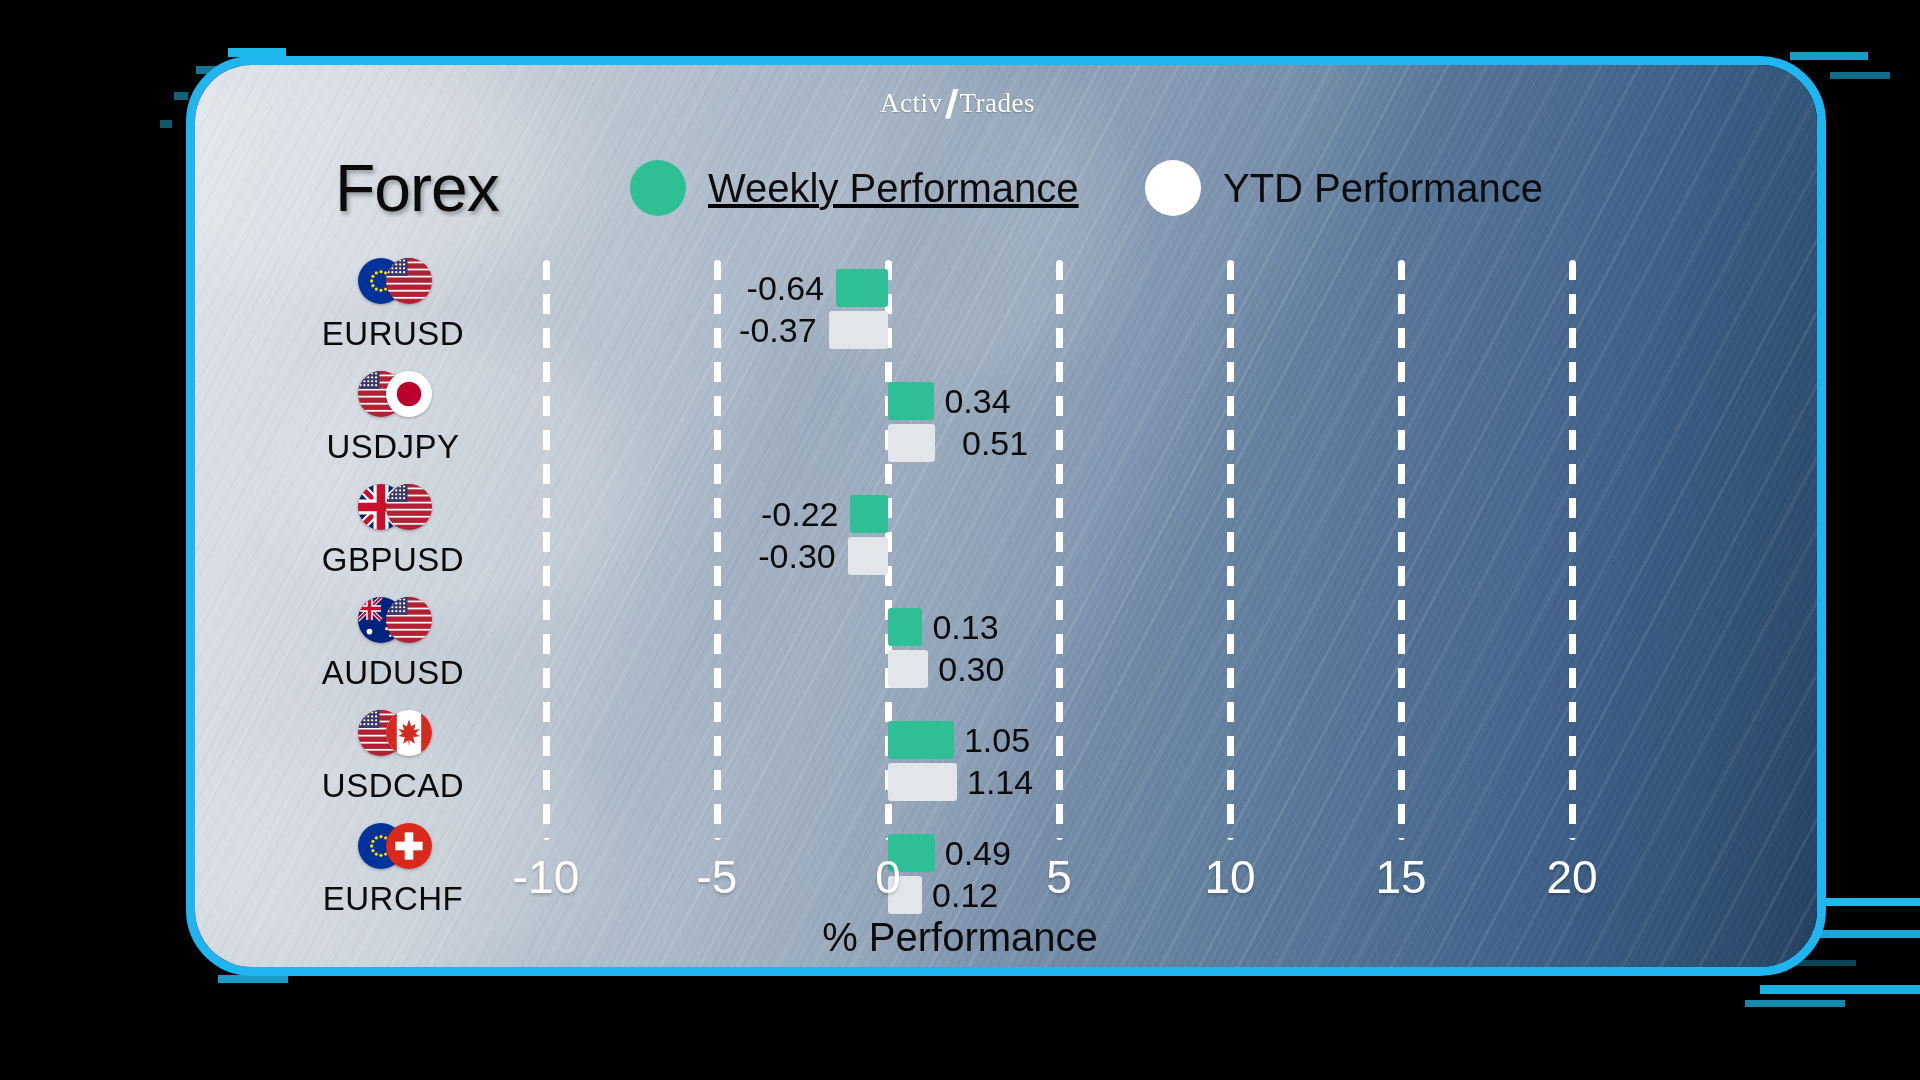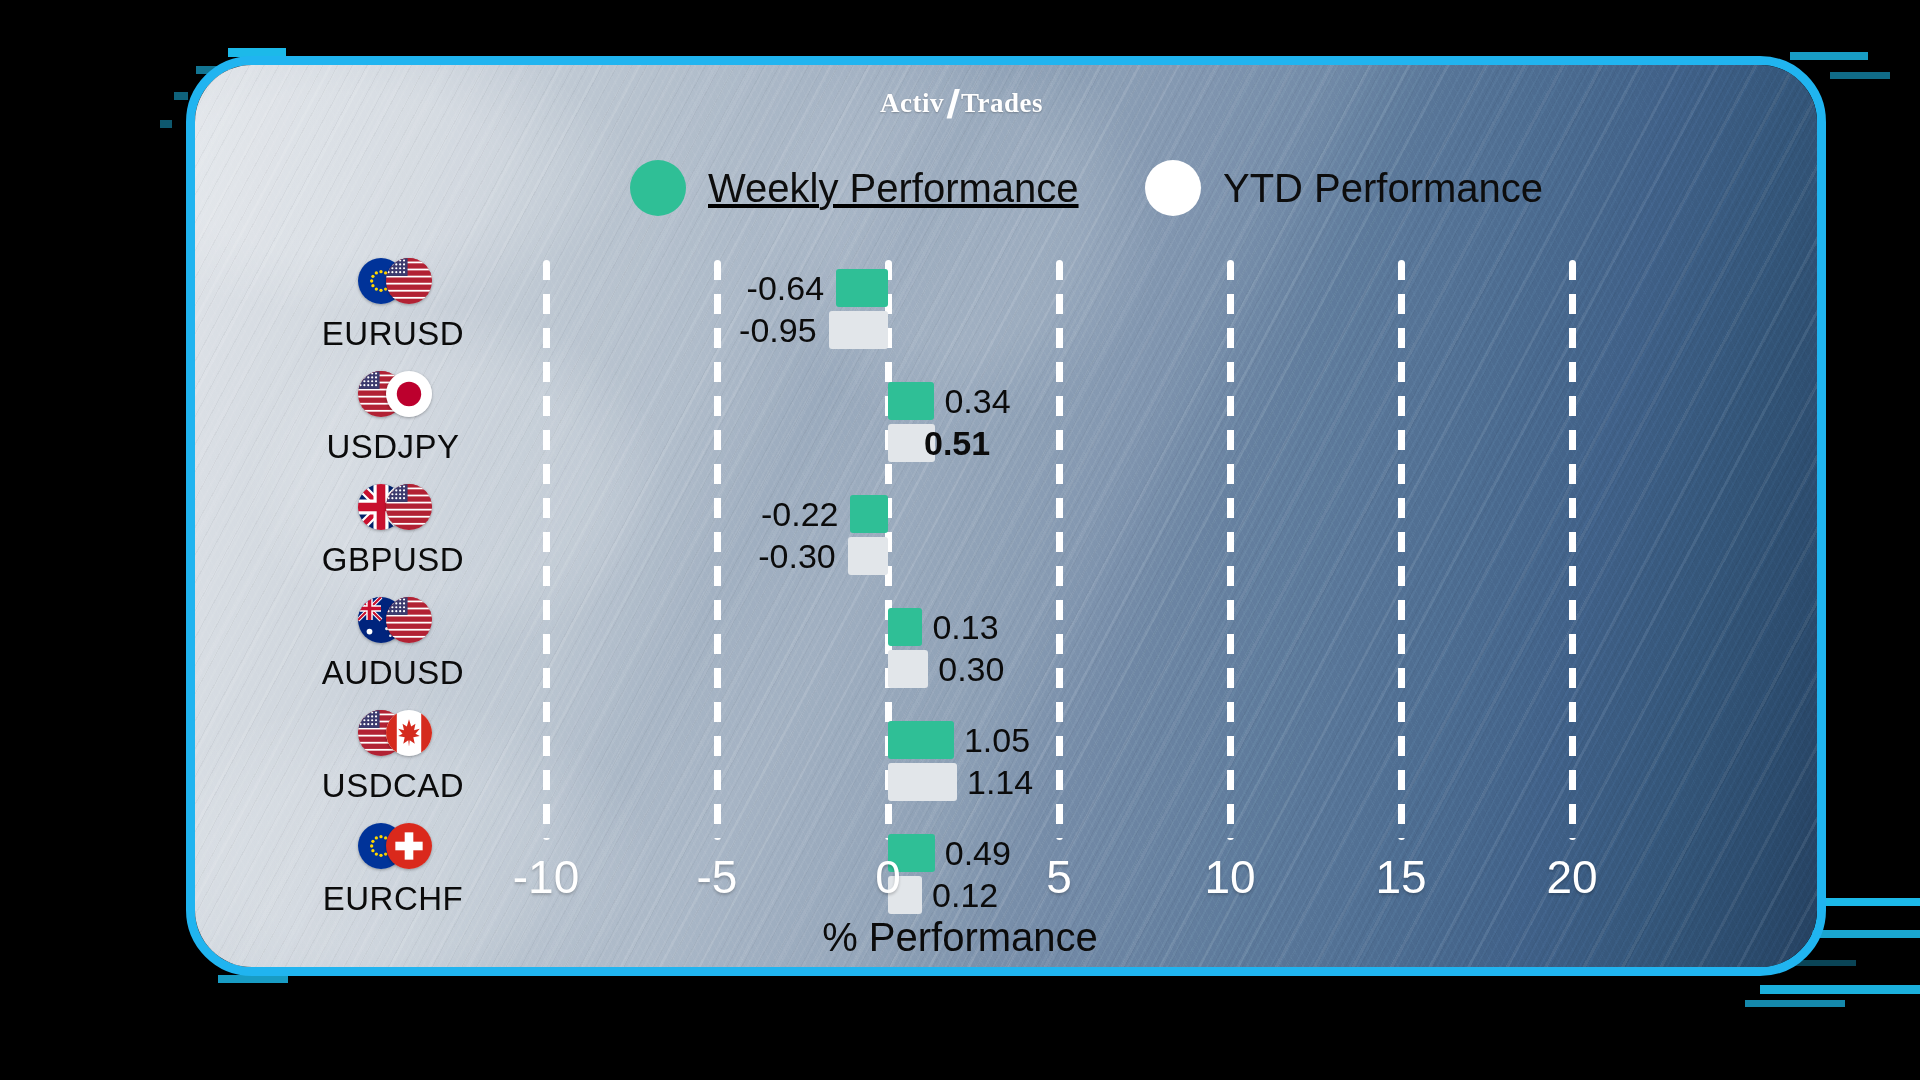--- a/index.html
+++ b/index.html
@@ -60,21 +60,21 @@
     position:absolute;inset:0;
     background-image:
       linear-gradient(-62deg, rgba(255,255,255,0) 40%, rgba(255,255,255,.09) 46%, rgba(255,255,255,.11) 56%, rgba(255,255,255,0) 62%),
       linear-gradient(-62deg, rgba(255,255,255,0) 62%, rgba(255,255,255,.07) 68%, rgba(255,255,255,0) 78%);
   }
 
   
   #logo{
     position:absolute;left:880px;top:88px;
     font-family:"Liberation Serif",serif;
-    font-weight:bold;color:#ffffff;
+    font-weight:normal;color:#ffffff;
     font-size:27px;letter-spacing:.5px;
     display:flex;align-items:center;
     text-shadow:0 1px 2px rgba(0,0,0,.25);
   }
   #logo .cap{font-size:27px;}
   #logo .slash{
     display:inline-block;width:14px;height:30px;margin:0 1px 0 2px;
     background:#fff;
     clip-path:polygon(64% 0, 100% 0, 40% 100%, 4% 100%);
   }
@@ -157,20 +157,21 @@
     <div id="tex3"></div>
     <div id="tex4"></div>
   </div>
 
   <div id="logo">
     <span class="cap">Activ</span>
     <span class="slash"></span>
     <span class="cap">Trades</span>
   </div>
 
+  <div id="title">Forex</div>
 
   <div class="legend" id="legend-weekly">
     <div class="dot" style="background:#2fbf96;"></div>
     <div class="lbl">Weekly Performance</div>
   </div>
   <div class="legend" id="legend-ytd">
     <div class="dot" style="background:#ffffff;"></div>
     <div class="lbl">YTD Performance</div>
   </div>
 
@@ -236,21 +237,21 @@
                 <circle cx="14.3" cy="19.700000000000003" r="1.5" fill="#fff"></circle>
                 <circle cx="19.700000000000003" cy="19.700000000000003" r="1.5" fill="#fff"></circle>
                 <circle cx="25.1" cy="19.700000000000003" r="1.5" fill="#fff"></circle>
               </svg></span>
      </div>
      <div class="pairname">EURUSD</div>
         </div>
         <div class="bar week" style="top: 14px; width: 51.888px; left: 836.112px;"></div>
         <div class="vlabel" style="top: 14px; left: 824.112px; transform: translateX(-100%);">-0.64</div>
         <div class="bar ytd" style="top: 56px; width: 59.412px; left: 828.588px;"></div>
-        <div class="vlabel" style="top: 56px; left: 816.588px; transform: translateX(-100%);">-0.95</div>
+        <div class="vlabel" style="top: 56px; left: 816.588px; transform: translateX(-100%);">-0.37</div>
       </div>
       <div class="row" style="top: 118px;">
         <div class="pairbox">
           <div class="flags">
        <span class="flag base"><svg viewBox="0 0 64 64">
                 <rect width="64" height="64" fill="#B22234"></rect>
                 <rect x="0" y="0" width="64" height="2.4615384615384617" fill="#B22234"></rect>
                 <rect x="0" y="4.923076923076923" width="64" height="2.4615384615384617" fill="#fff"></rect>
                 <rect x="0" y="9.846153846153847" width="64" height="2.4615384615384617" fill="#B22234"></rect>
                 <rect x="0" y="14.76923076923077" width="64" height="2.4615384615384617" fill="#fff"></rect>
@@ -288,21 +289,21 @@
        <span class="flag quote"><svg viewBox="0 0 64 64">
                 <rect width="64" height="64" fill="#fff"></rect>
                 <circle cx="32" cy="32" r="17" fill="#BC002D"></circle>
               </svg></span>
      </div>
      <div class="pairname">USDJPY</div>
         </div>
         <div class="bar week" style="top: 14px; width: 46.416px; left: 888px;"></div>
         <div class="vlabel" style="top: 14px; left: 944.416px;">0.34</div>
         <div class="bar ytd" style="top: 56px; width: 47.442px; left: 888px;"></div>
-        <div class="vlabel" style="top: 56px; left: 924px; font-weight: bold;">0.51</div>
+        <div class="vlabel" style="top: 56px; left: 962px;">0.51</div>
       </div>
       <div class="row" style="top: 231px;">
         <div class="pairbox">
           <div class="flags">
        <span class="flag base"><svg viewBox="0 0 64 64">
                 <rect width="64" height="64" fill="#012169"></rect>
         <path d="M0 0 L64 64 M64 0 L0 64" stroke="#fff" stroke-width="13"></path>
         <path d="M0 0 L64 64 M64 0 L0 64" stroke="#C8102E" stroke-width="7"></path>
         <path d="M32 0 V64 M0 32 H64" stroke="#fff" stroke-width="21"></path>
         <path d="M32 0 V64 M0 32 H64" stroke="#C8102E" stroke-width="12"></path>

